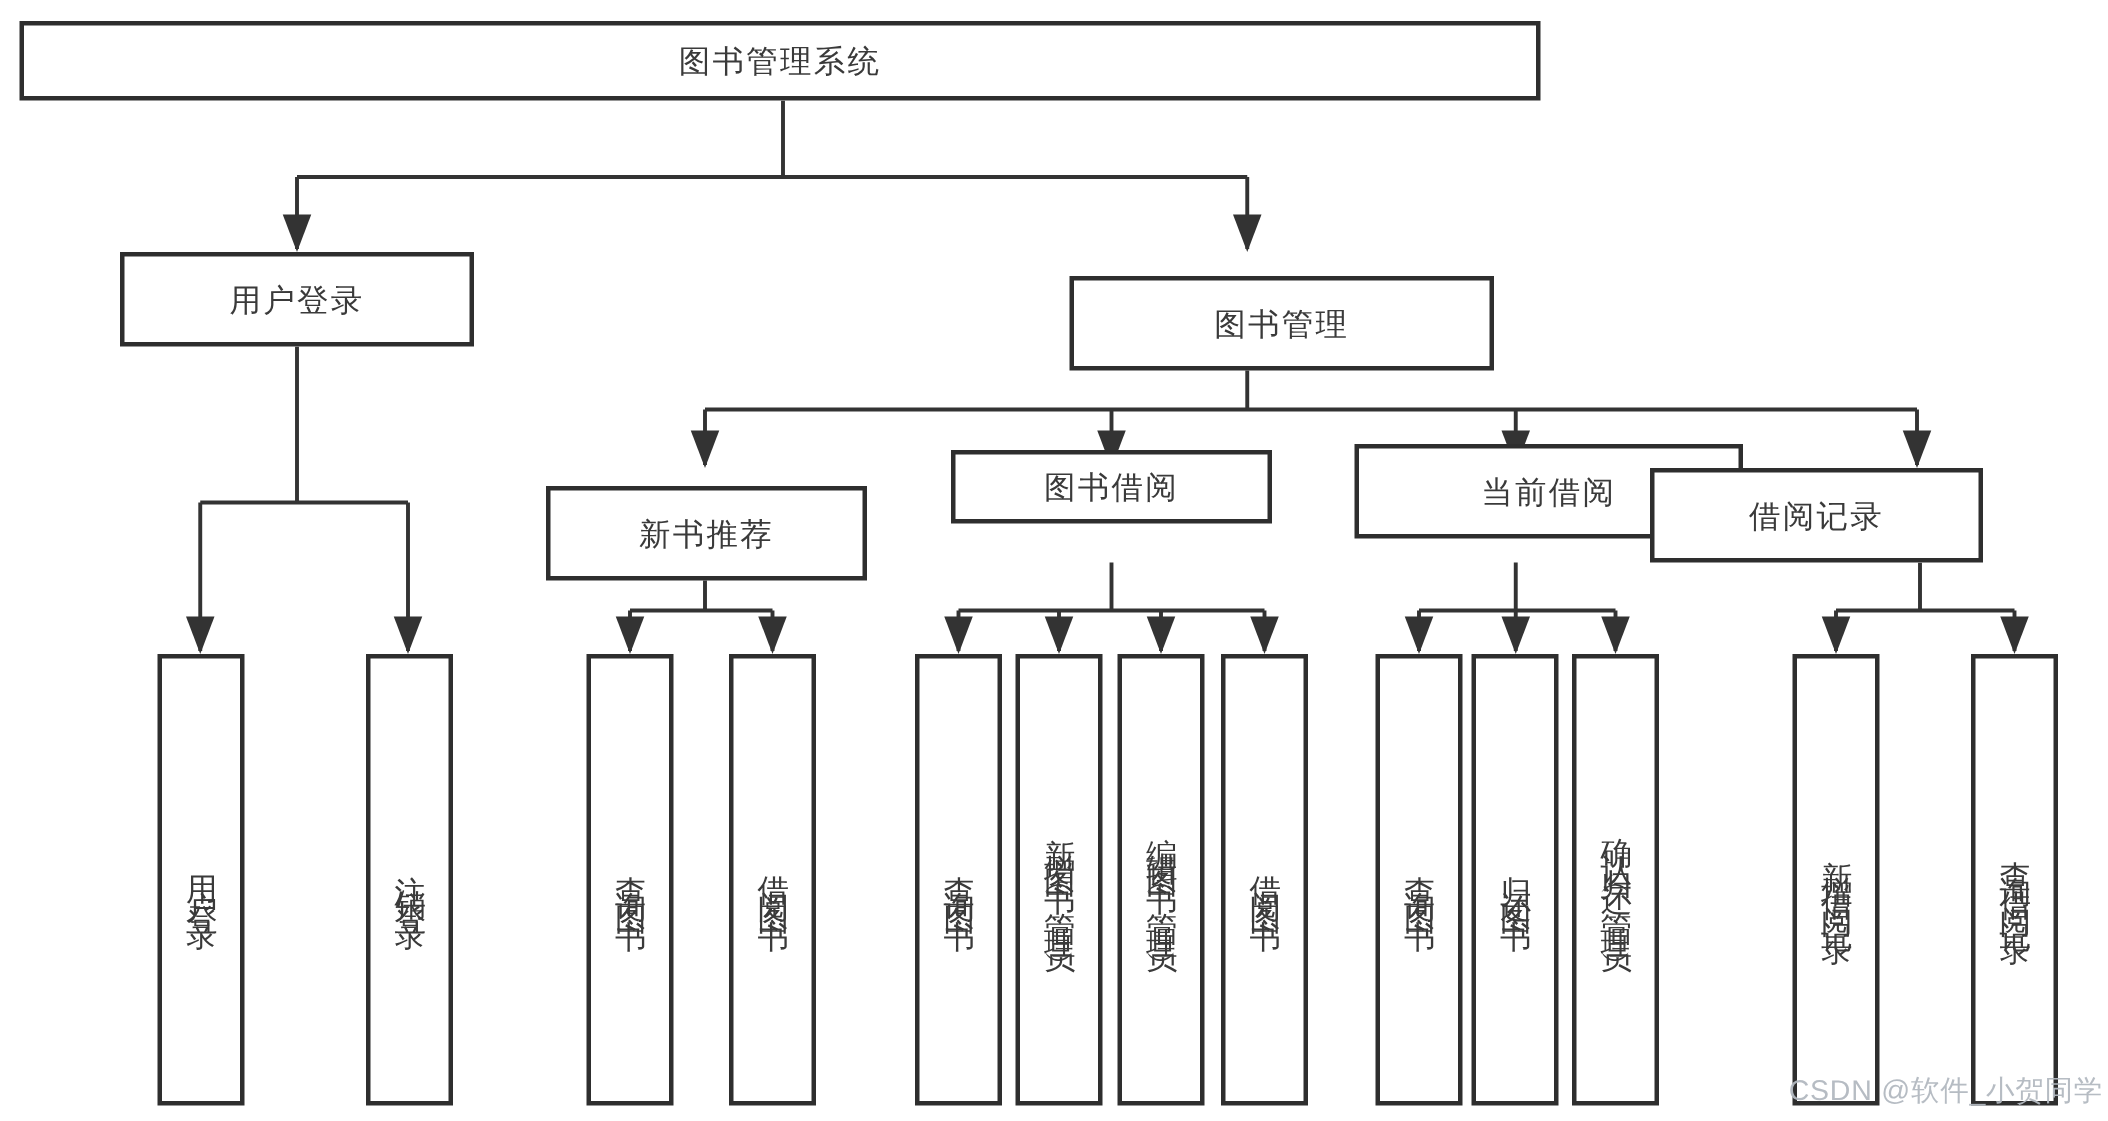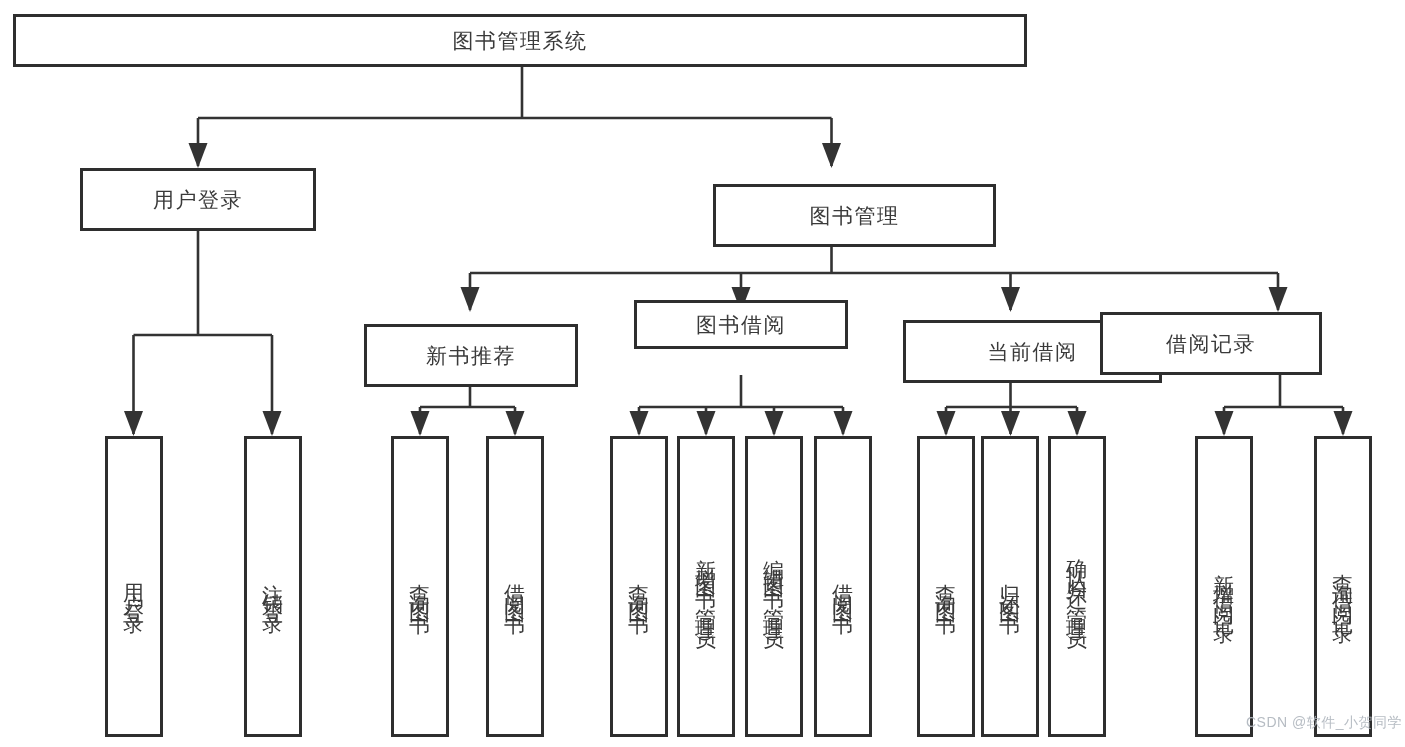--- a/index.html
+++ b/index.html
@@ -50,21 +50,21 @@
     text-orientation: mixed;
     font-size: 21px;
     letter-spacing: 10px;
     line-height: 1;
     white-space: nowrap;
   }
   .watermark {
     position: absolute;
     right: 3px;
     top: 714px;
-    font-size: 14px;
+    font-size: 19px;
     color: rgba(178, 184, 192, 0.95);
     letter-spacing: 0.5px;
     white-space: nowrap;
     z-index: 5;
   }
 </style>
 </head>
 <body>
 
 <div class="canvas">
@@ -137,21 +137,21 @@
   <div class="box" style="left:713px; top:184px; width:283px; height:63px;">
     <span class="hlabel">图书管理</span>
   </div>
 
   <div class="box" style="left:364px; top:324px; width:214px; height:63px;">
     <span class="hlabel">新书推荐</span>
   </div>
   <div class="box" style="left:634px; top:300px; width:214px; height:49px;">
     <span class="hlabel">图书借阅</span>
   </div>
-  <div class="box" style="left:903px; top:320px; width:259px; height:63px;">
+  <div class="box" style="left:903px; top:296px; width:259px; height:63px;">
     <span class="hlabel">当前借阅</span>
   </div>
   <div class="box" style="left:1100px; top:312px; width:222px; height:63px;">
     <span class="hlabel">借阅记录</span>
   </div>
 
   <div class="box leaf" style="left:105px; top:436px; width:58px; height:301px;">
     <span class="vtext">用户登录</span>
   </div>
   <div class="box leaf" style="left:244px; top:436px; width:58px; height:301px;">

